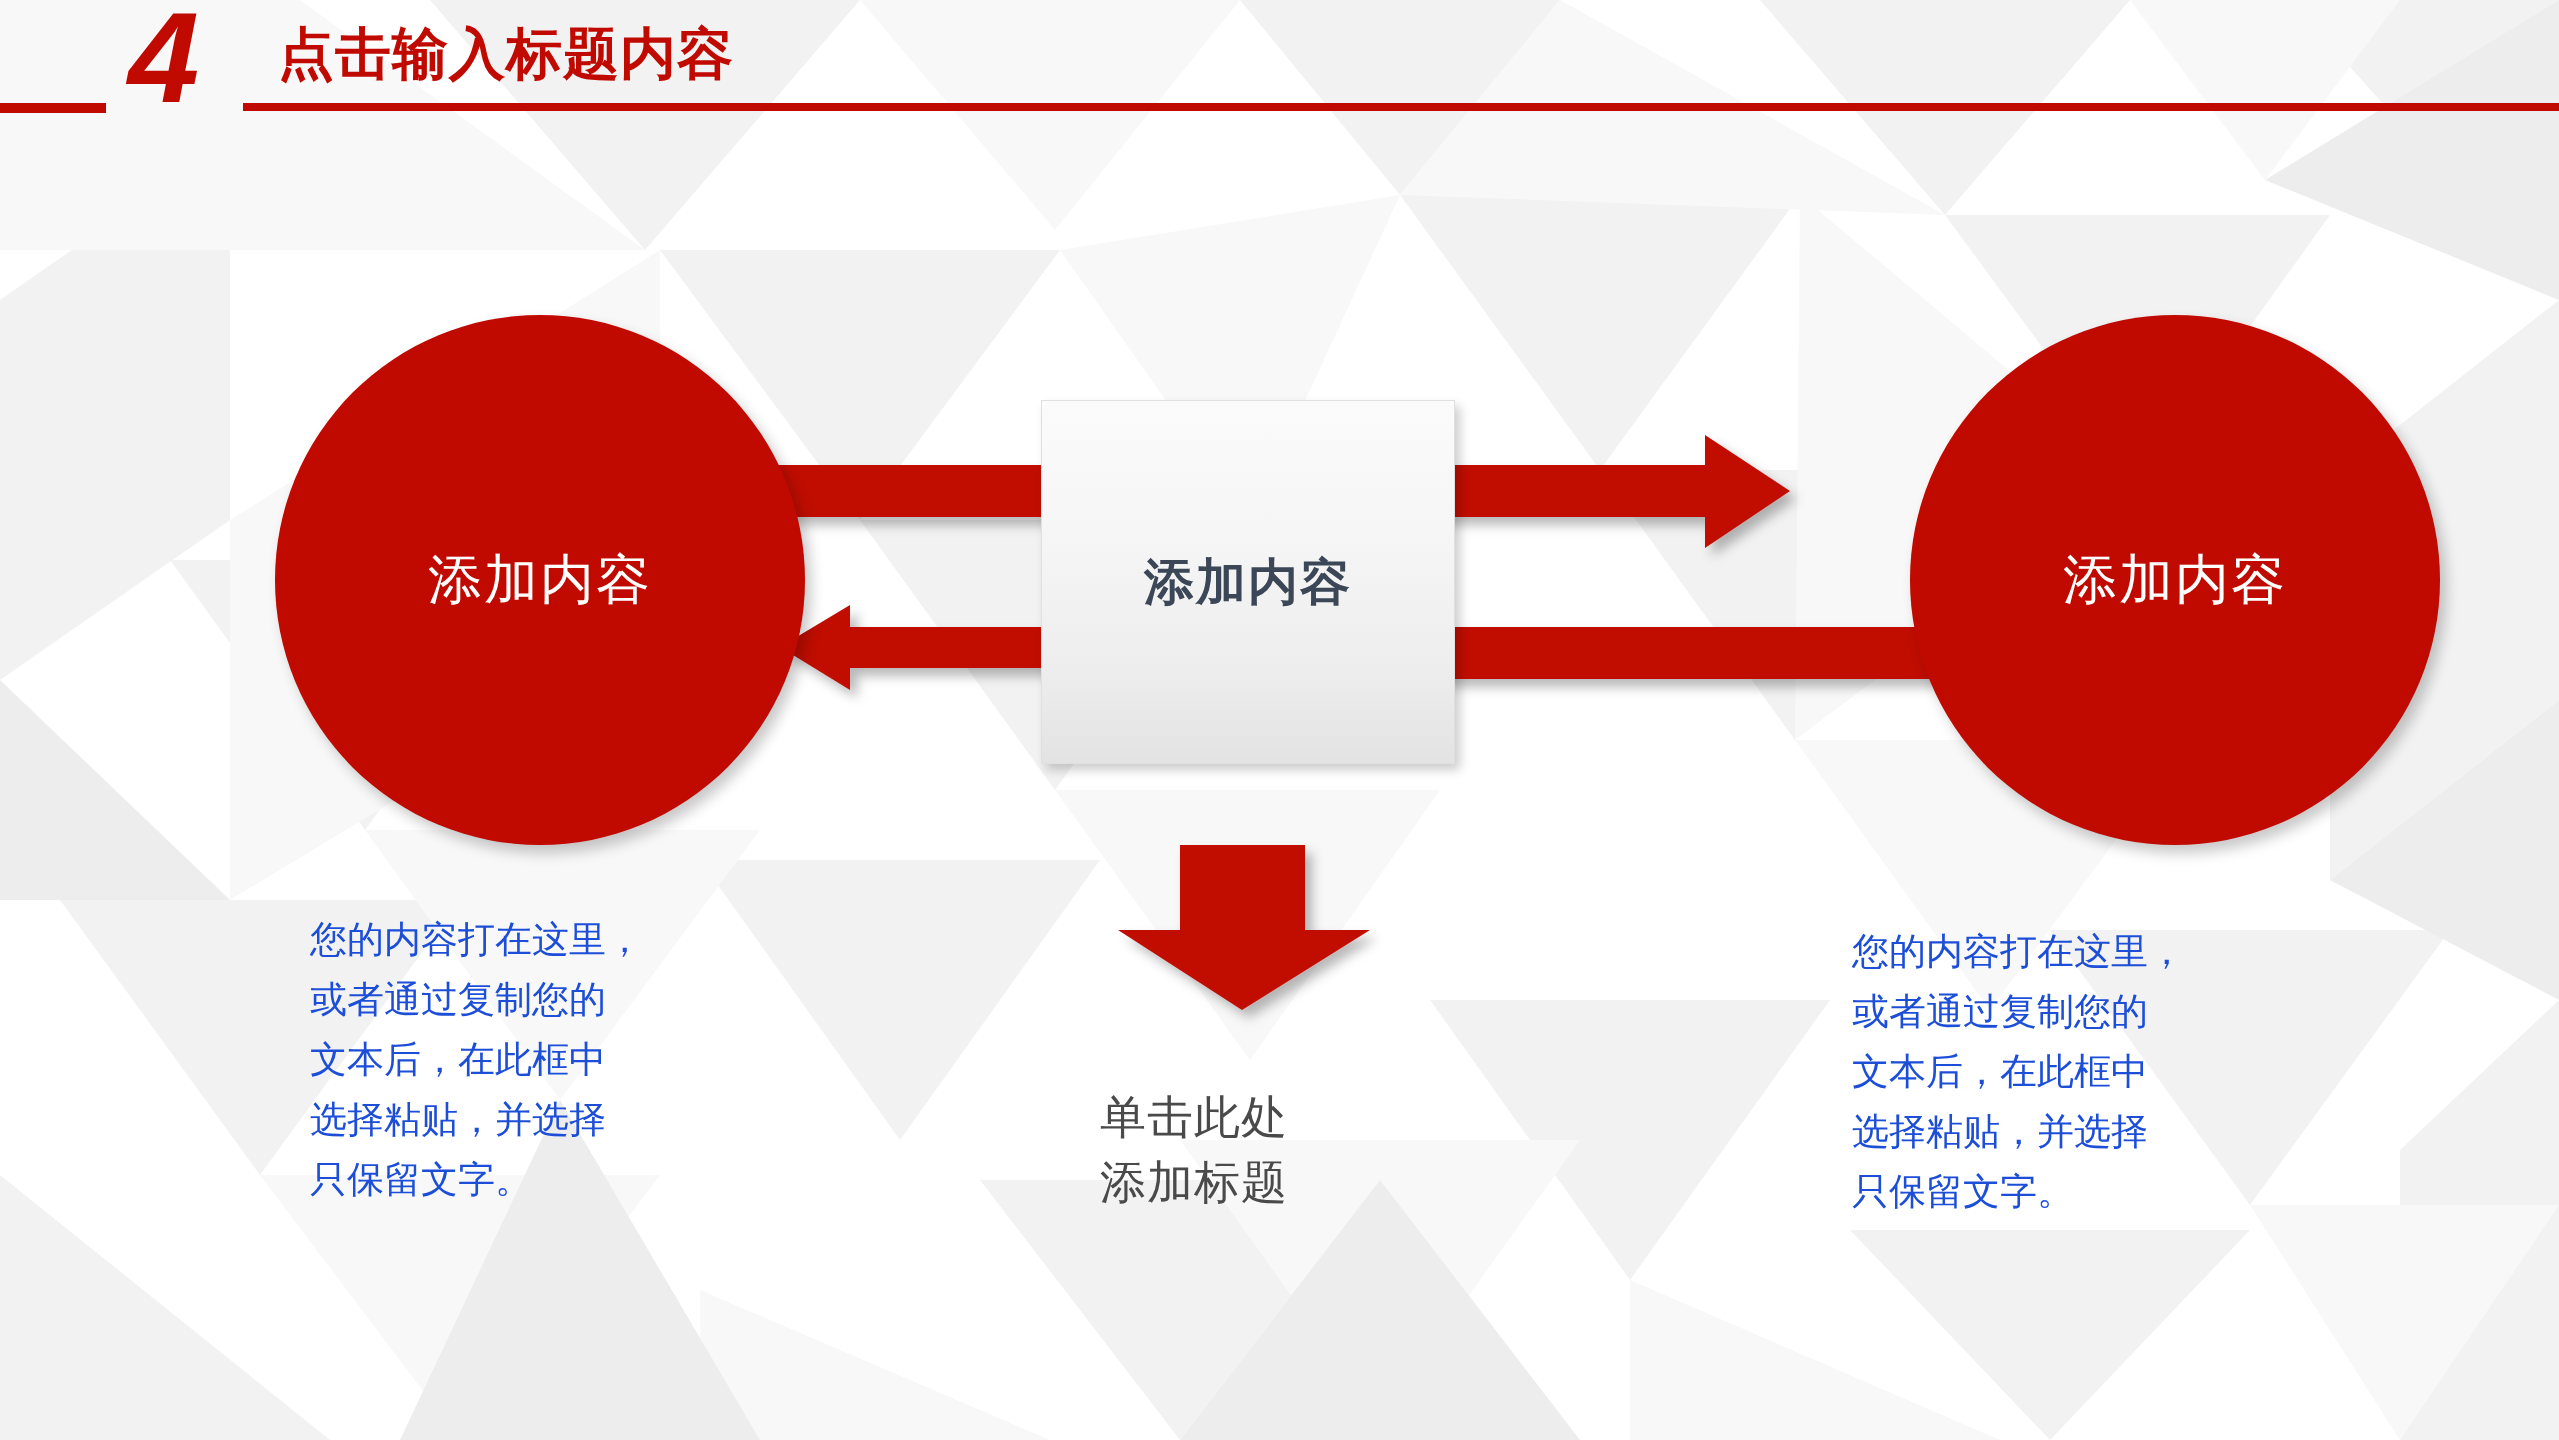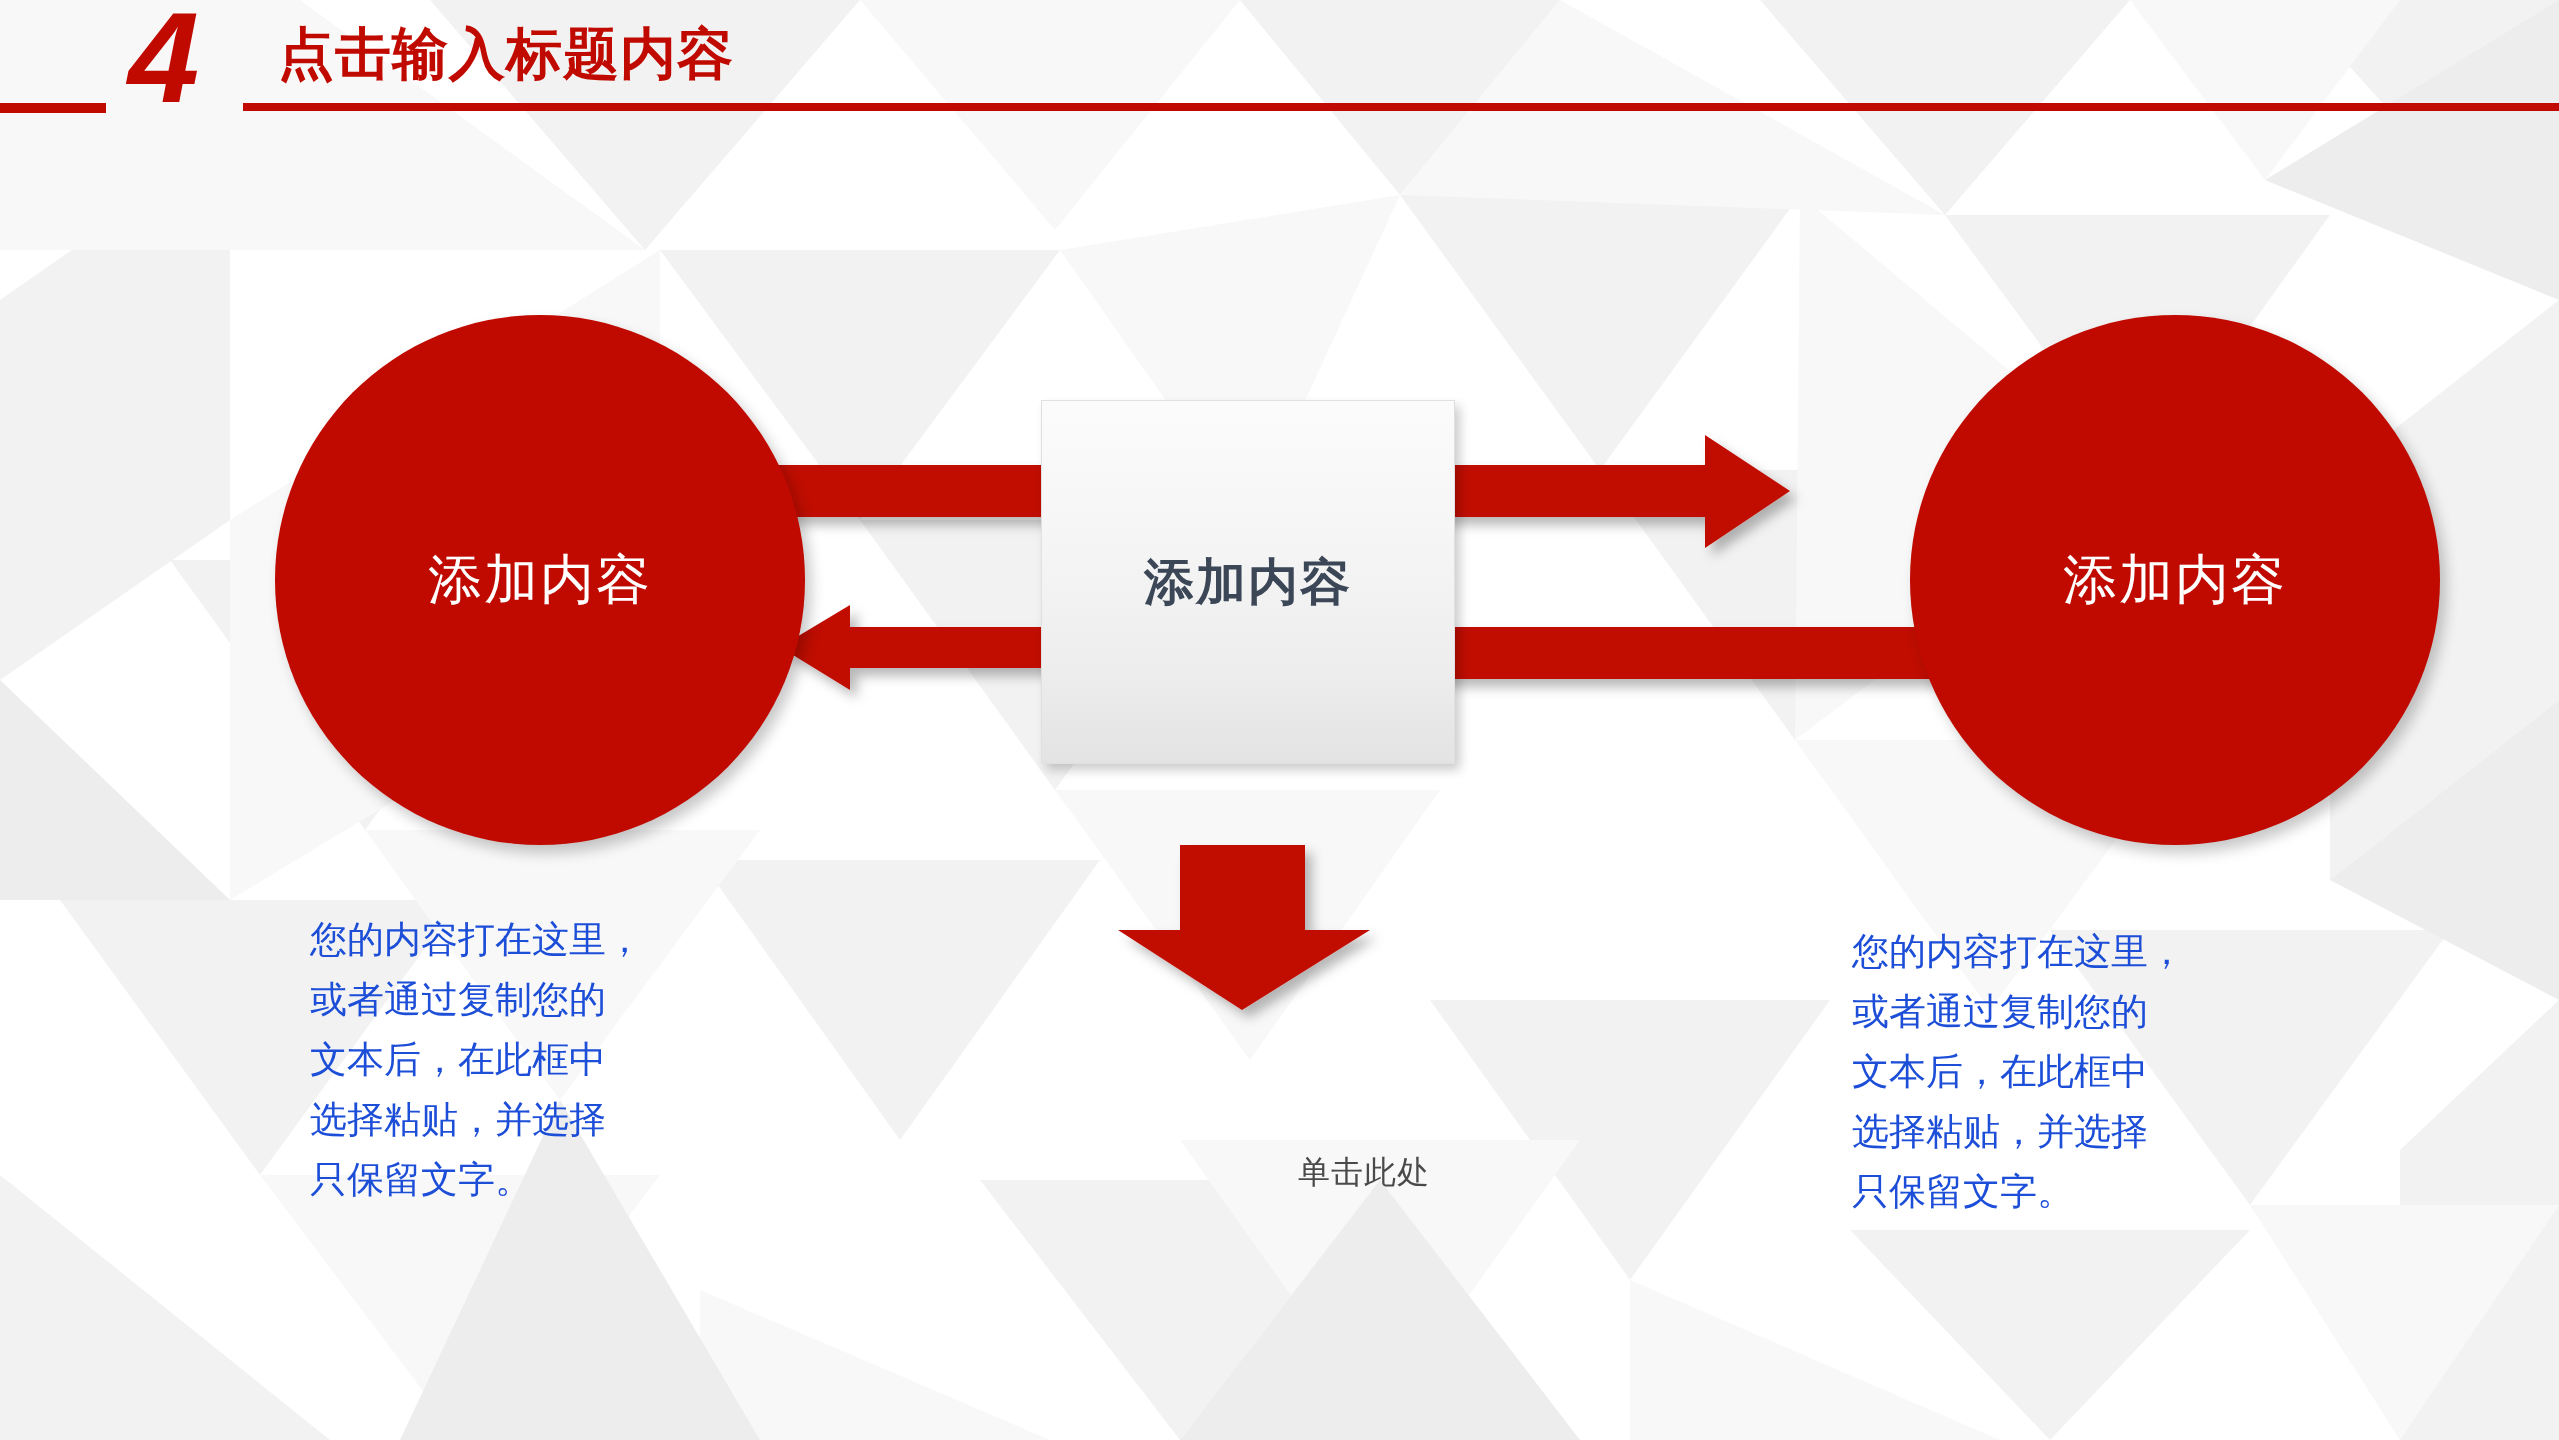--- a/index.html
+++ b/index.html
@@ -143,25 +143,25 @@
     letter-spacing: 0px;
     z-index: 25;
     font-family: "DejaVu Sans", "Liberation Sans", sans-serif;
   }
   #text-left  { left: 310px;  top: 910px;  width: 400px; }
   #text-right { left: 1852px; top: 922px;  width: 400px; }
 
   #text-center {
     position: absolute;
     left: 1100px;
-    top: 1150px;
+    top: 1085px;
     width: 330px;
-    text-align: right;
+    text-align: left;
     color: #4A4A4A;
-    font-size: 32px;
+    font-size: 46px;
     line-height: 1.42;
     letter-spacing: 1px;
     z-index: 25;
     font-family: "DejaVu Sans", "Liberation Sans", sans-serif;
   }
   .body-text div, #text-center div { white-space: nowrap; }
 </style>
 </head>
 <body>
 
@@ -266,15 +266,16 @@
   <div class="body-text" id="text-right">
     <div>您的内容打在这里，</div>
     <div>或者通过复制您的</div>
     <div>文本后，在此框中</div>
     <div>选择粘贴，并选择</div>
     <div>只保留文字。</div>
   </div>
 
   <div id="text-center">
     <div>单击此处</div>
+    <div>添加标题</div>
   </div>
 
 </div>
 
 </body></html>

